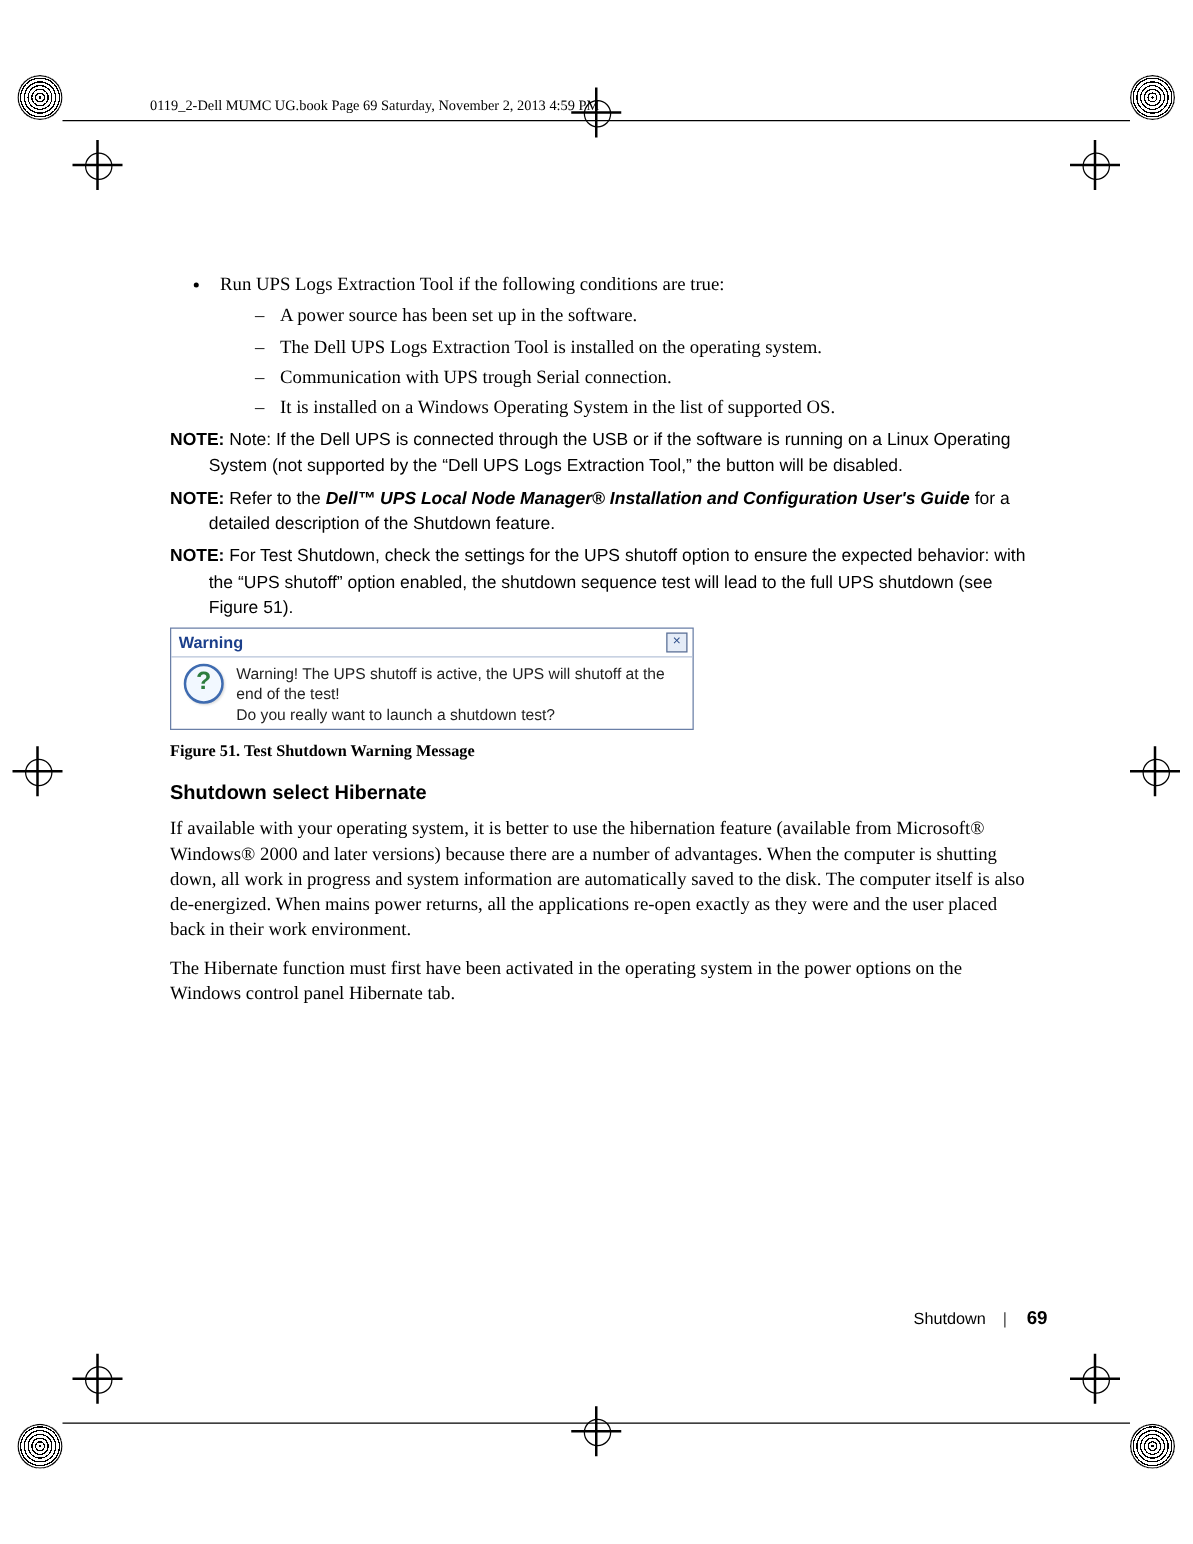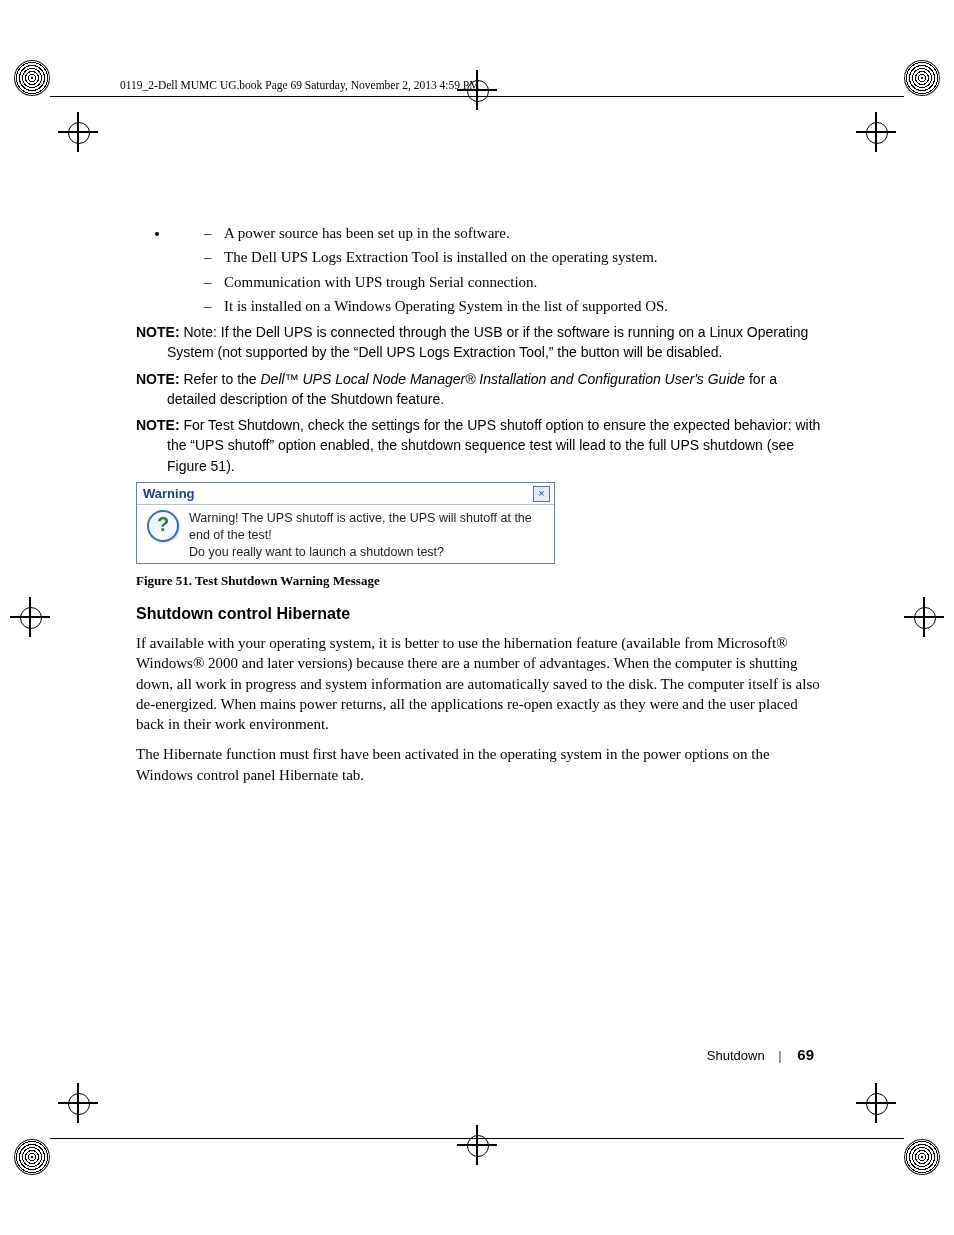--- a/index.html
+++ b/index.html
@@ -93,41 +93,41 @@
   }
   .note-label {
     font-family: Arial, Helvetica, sans-serif;
     font-weight: bold;
     font-size: 14px;
   }
   .note-body {
     font-family: Arial, Helvetica, sans-serif;
     font-size: 14px;
   }
-  .note-body .ital { font-style: italic; }
+  .note-body .ital { font-style: italic; font-weight: bold; }
   .fig-caption {
     font-family: Liberation Serif, serif;
     font-weight: bold;
     font-size: 13px;
     margin: 8px 0 14px 0;
   }
   h3.section {
     font-family: Arial, Helvetica, sans-serif;
     font-weight: bold;
     font-size: 16px;
     margin: 14px 0 8px 0;
   }
   p.body {
     margin: 0 0 10px 0;
     font-size: 15px;
   }
   .footer {
     position: absolute;
     bottom: 172px;
-    right: 140px;
+    right: 116px;
     font-family: Arial, Helvetica, sans-serif;
     font-size: 13px;
   }
   .footer .sep { margin: 0 10px; color:#444;}
   .footer .num { font-weight: bold; font-size: 15px; margin-left:2px; }
   
   .dialog {
     width: 419px;
     margin: 6px 0 0 0;
     border: 1px solid #6a7fa7;
@@ -254,20 +254,21 @@
 
 <div class="topline"></div>
 <div class="botline"></div>
 
 <div class="header-text">0119_2-Dell MUMC UG.book  Page 69  Saturday, November 2, 2013  4:59 PM</div>
 
 <div class="page">
 
   <ul class="main">
     <li>
+      <span>Run UPS Logs Extraction Tool if the following conditions are true:</span>
       <ul class="sub">
         <li>A power source has been set up in the software.</li>
         <li>The Dell UPS Logs Extraction Tool is installed on the operating system.</li>
         <li>Communication with UPS trough Serial connection.</li>
         <li>It is installed on a Windows Operating System in the list of supported OS.</li>
       </ul>
     </li>
   </ul>
 
   <div class="note" style="text-indent:-31px;">
@@ -292,21 +293,21 @@
       <div class="q-icon">?</div>
       <div class="dialog-text">
         <span>Warning!  The UPS shutoff is active, the UPS will shutoff at the end of the test!</span><br>
         <span>Do you really want to launch a shutdown test?</span>
       </div>
     </div>
   </div>
 
   <div class="fig-caption">Figure 51.  Test Shutdown Warning Message</div>
 
-  <h3 class="section">Shutdown control Hibernate</h3>
+  <h3 class="section">Shutdown select Hibernate</h3>
 
   <p class="body">If available with your operating system, it is better to use the hibernation feature (available from Microsoft® Windows® 2000 and later versions) because there are a number of advantages. When the computer is shutting down, all work in progress and system information are automatically saved to the disk. The computer itself is also de-energized. When mains power returns, all the applications re-open exactly as they were and the user placed back in their work environment.</p>
   <p class="body">The Hibernate function must first have been activated in the operating system in the power options on the Windows control panel Hibernate tab.</p>
 
 
 </div>
 
 <div class="footer">
   <span>Shutdown</span>
   <span class="sep">|</span>

